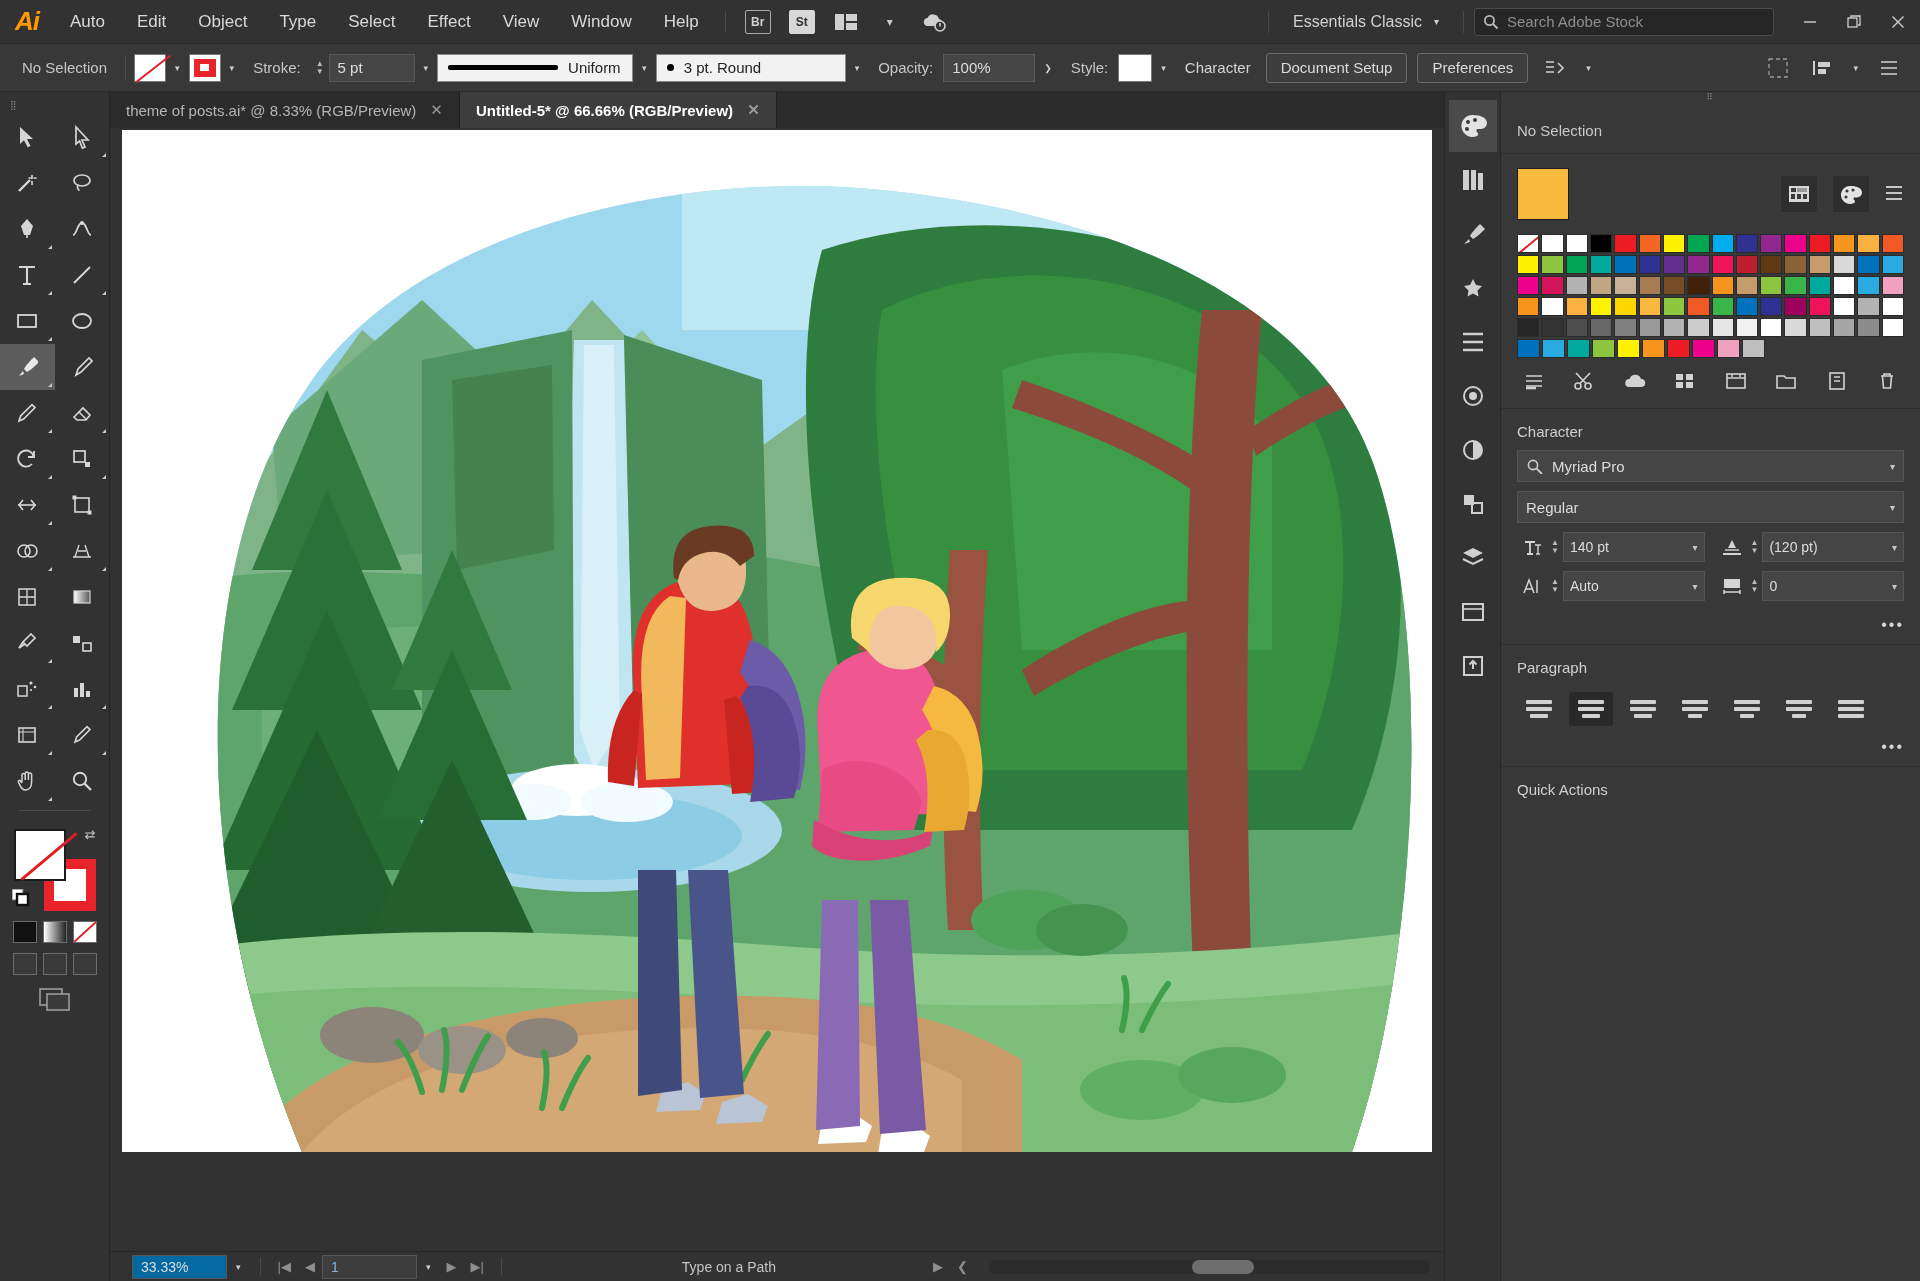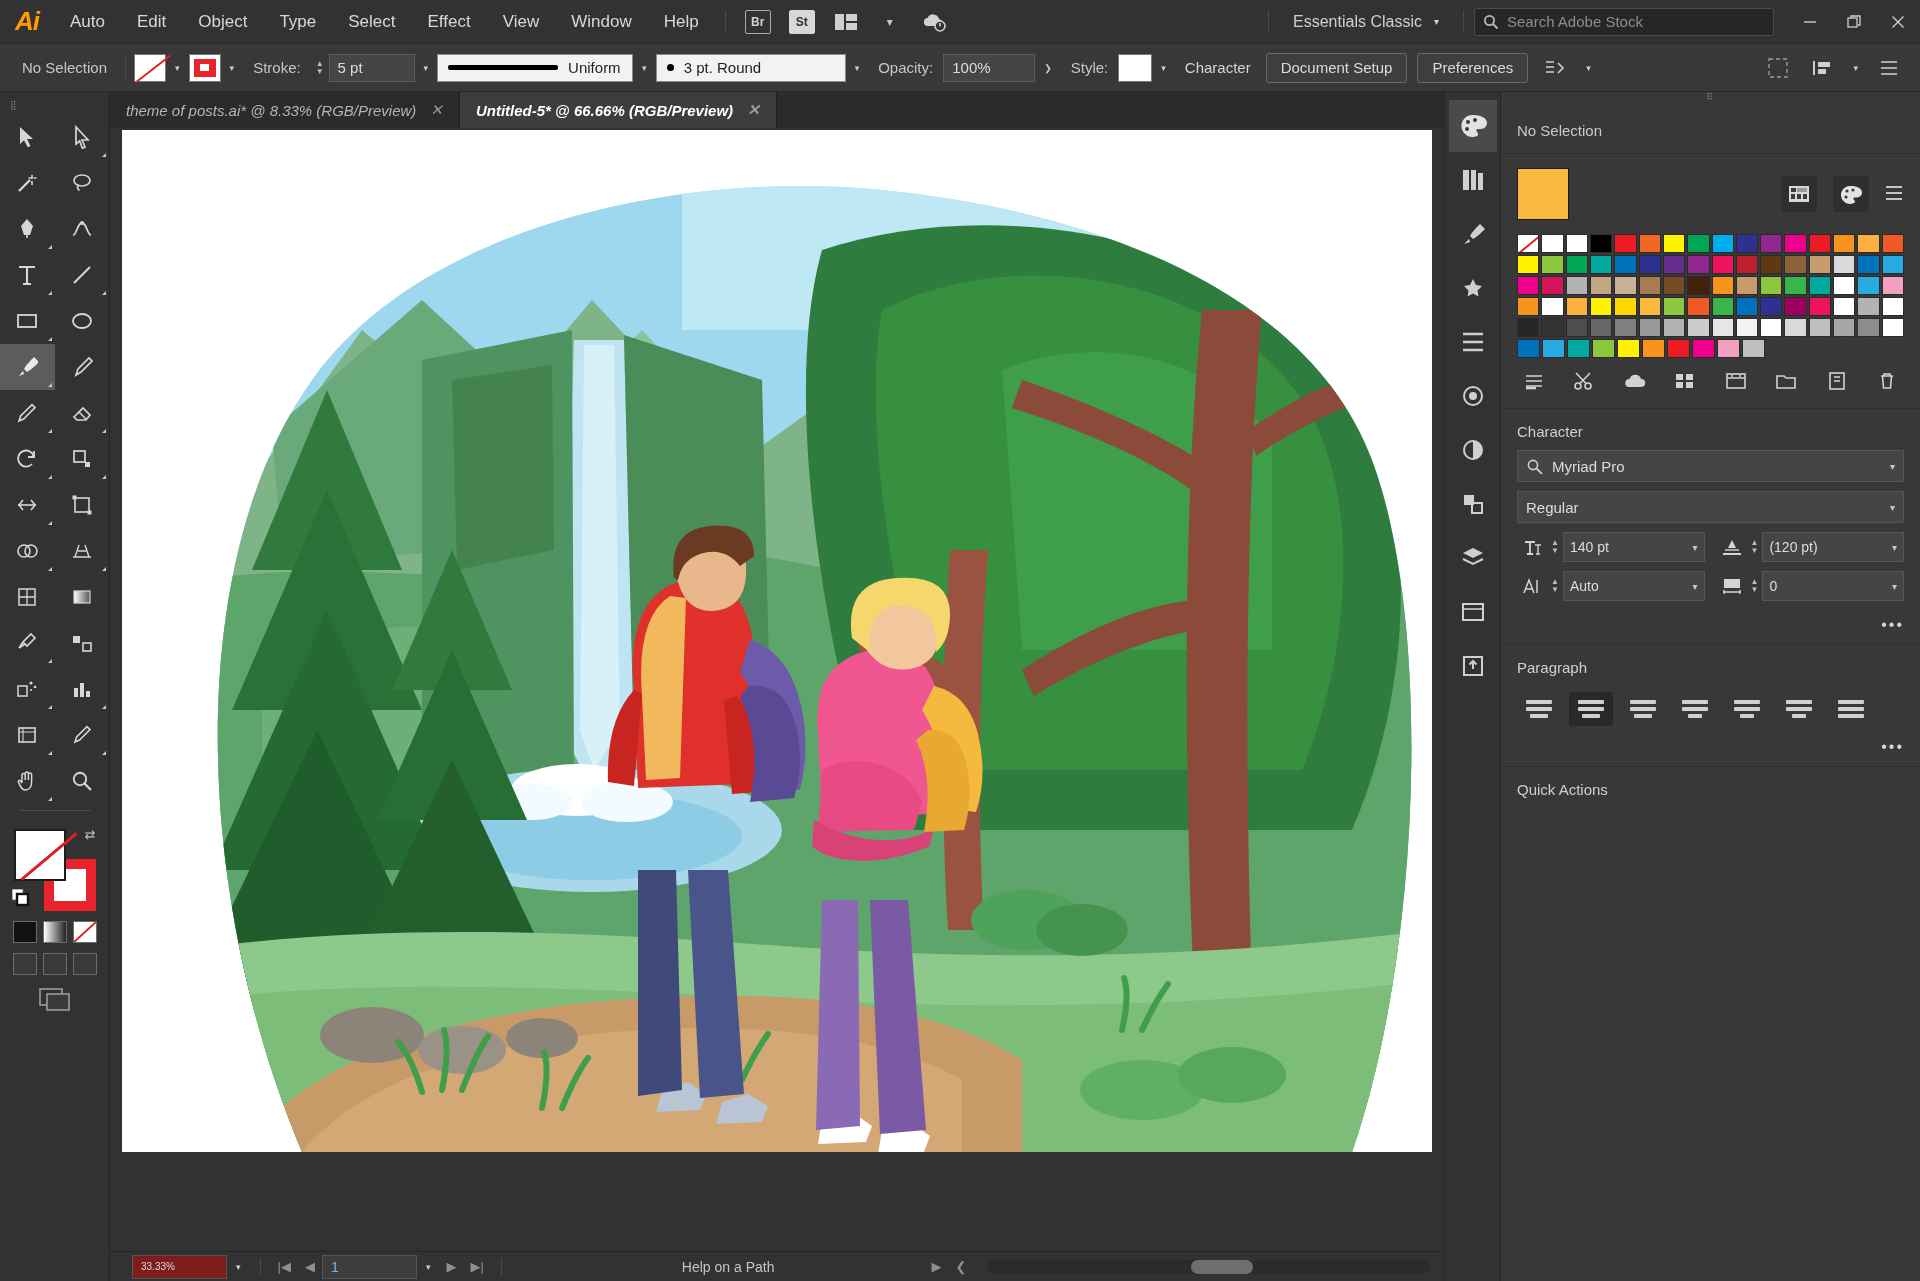--- a/index.html
+++ b/index.html
@@ -82,30 +82,30 @@
   .mini3 { display:flex; gap:6px; margin-top:8px; }
   .mini3 div { width:24px; height:22px; border:1px solid #6b6b6b; }
   .drawmodes { display:flex; gap:6px; margin-top:10px; }
   .drawmodes div { width:24px; height:22px; border:1px solid #6b6b6b; background:#3a3a3a; }
   .screenmode { margin-top:10px; }
 
   
   .canvasarea { flex:1 1 auto; display:flex; flex-direction:column; min-width:0; background:#323232; }
   .tabstrip { height:36px; background:#2b2b2b; display:flex; align-items:stretch; flex:none; }
   .doctab { display:flex; align-items:center; gap:14px; padding:0 16px; font-size:15px;
-    color:#b5b5b5; background:#2b2b2b; border-right:1px solid #1f1f1f; white-space:nowrap;font-style:italic; }
+    color:#b5b5b5; background:#2b2b2b; border-right:1px solid #1f1f1f; white-space:nowrap; }
   .doctab.active { background:#3d3d3d; color:#ffffff; font-weight:bold; }
   .doctab .x { color:#9a9a9a; font-size:15px; }
   .canvas-wrap { flex:1 1 auto; position:relative; background:#323232; overflow:hidden;
     display:flex; align-items:flex-start; justify-content:center; padding-top:2px;}
   .artboard { width:1310px; height:1022px; background:#ffffff; position:relative; overflow:hidden; }
   .statusbar { height:30px; background:#323232; display:flex; align-items:center; flex:none;
     color:#b9b9b9; font-size:14px; border-top:1px solid #262626; }
-  .sb-zoom { width:95px; height:24px; background:#7f1d1d; border:1px solid #555; display:flex;
-    align-items:center; padding:0 8px; margin-left:22px; font-size:10px; color:#ddd;}
+  .sb-zoom { width:95px; height:24px; background:#0369a1; border:1px solid #555; display:flex;
+    align-items:center; padding:0 8px; margin-left:22px; font-size:14px; color:#ddd;}
   .sb-sep { width:1px; height:18px; background:#4a4a4a; margin:0 10px; }
   .navbtn { color:#8f8f8f; font-size:13px; padding:0 7px; }
   .sb-page { width:95px; height:24px; background:#3d3d3d; border:1px solid #555; display:flex;
     align-items:center; padding:0 8px; color:#7fb5e0; font-size:14px; }
   .sb-tool { color:#c4c4c4; font-size:14px; }
   .hscroll { flex:1 1 auto; height:14px; margin:0 14px; background:#2b2b2b; border-radius:7px;
     position:relative; }
   .hscroll .thumb { position:absolute; left:46%; top:0; width:62px; height:14px;
     background:#6e6e6e; border-radius:7px; }
 
@@ -679,21 +679,21 @@
         <div class="caret">▾</div>
         <div class="sb-sep"></div>
         <div class="navbtn">|◀</div>
         <div class="navbtn">◀</div>
         <div class="sb-page">1</div>
         <div class="caret">▾</div>
         <div class="navbtn">▶</div>
         <div class="navbtn">▶|</div>
         <div class="sb-sep"></div>
         <div style="width:170px"></div>
-        <div class="sb-tool">Help on a Path</div>
+        <div class="sb-tool">Type on a Path</div>
         <div style="width:150px"></div>
         <div class="navbtn">▶</div>
         <div class="navbtn">❮</div>
         <div class="hscroll">
             <div class="thumb"></div>
           </div>
       </div>
     </div>
 
     <div class="railcol">

